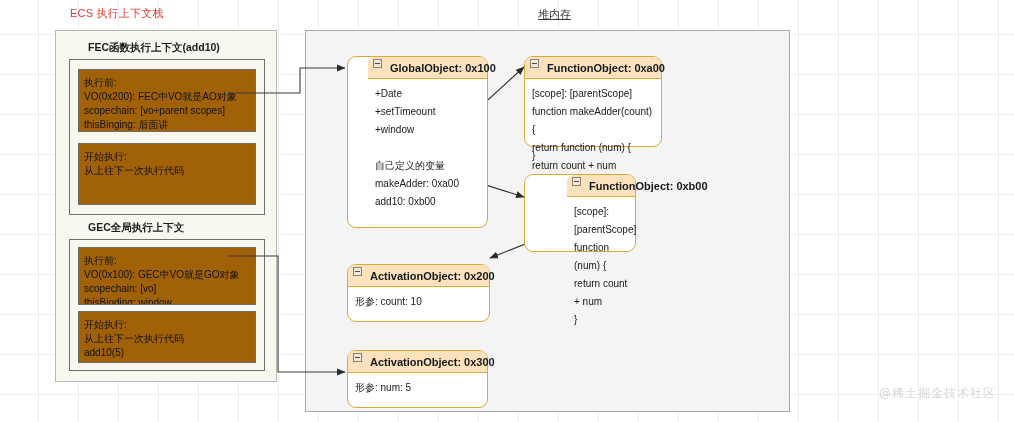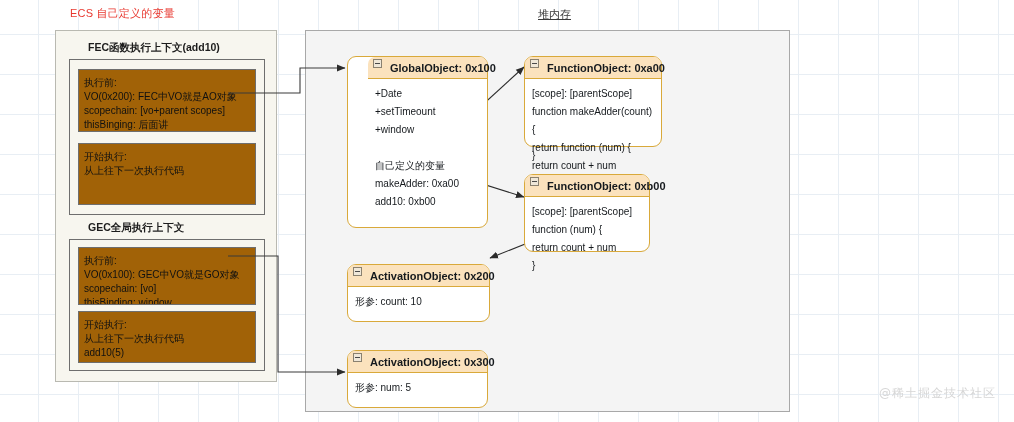--- a/index.html
+++ b/index.html
@@ -146,21 +146,21 @@
     letter-spacing:1px;
     white-space:nowrap;
     font-family:"DejaVu Sans",sans-serif;
   }
 </style>
 </head>
 <body>
 
 <div id="canvas">
 
-  <div class="caption" style="left:70px;top:6px;">ECS 自己定义的变量</div>
+  <div class="caption" style="left:70px;top:6px;">ECS 执行上下文栈</div>
   <div class="caption-dark" style="left:538px;top:7px;text-decoration:underline;">堆内存</div>
   <div class="caption" style="left:527px;top:33px;">made by coderwhy</div>
 
   <div class="ecs-panel">
 
     <div class="ctx-title" style="left:32px;top:10px;">FEC函数执行上下文(add10)</div>
     <div class="ctx-box" style="left:13px;top:28px;width:196px;height:156px;"></div>
     <div class="inner-box" style="left:22px;top:38px;width:178px;height:63px;">执行前:
 VO(0x200): FEC中VO就是AO对象
 scopechain: [vo+parent scopes]
@@ -219,21 +219,21 @@
       <span>FunctionObject: 0xa00</span>
     </div>
     <div class="card-body">[scope]: [parentScope]
 function makeAdder(count) {
   return function (num) {
     return count + num
   }</div>
     <div class="overflow-line" style="left:7px;top:92px;">}</div>
   </div>
 
-  <div class="card" style="left:524px;top:174px;width:126px;height:78px;">
+  <div class="card" style="left:524px;top:174px;width:112px;height:78px;padding-left:42px;">
     <div class="card-head">
       <span class="collapse-icon"></span>
       <span>FunctionObject: 0xb00</span>
     </div>
     <div class="card-body">[scope]: [parentScope]
 function (num) {
   return count + num
 }</div>
   </div>
 

